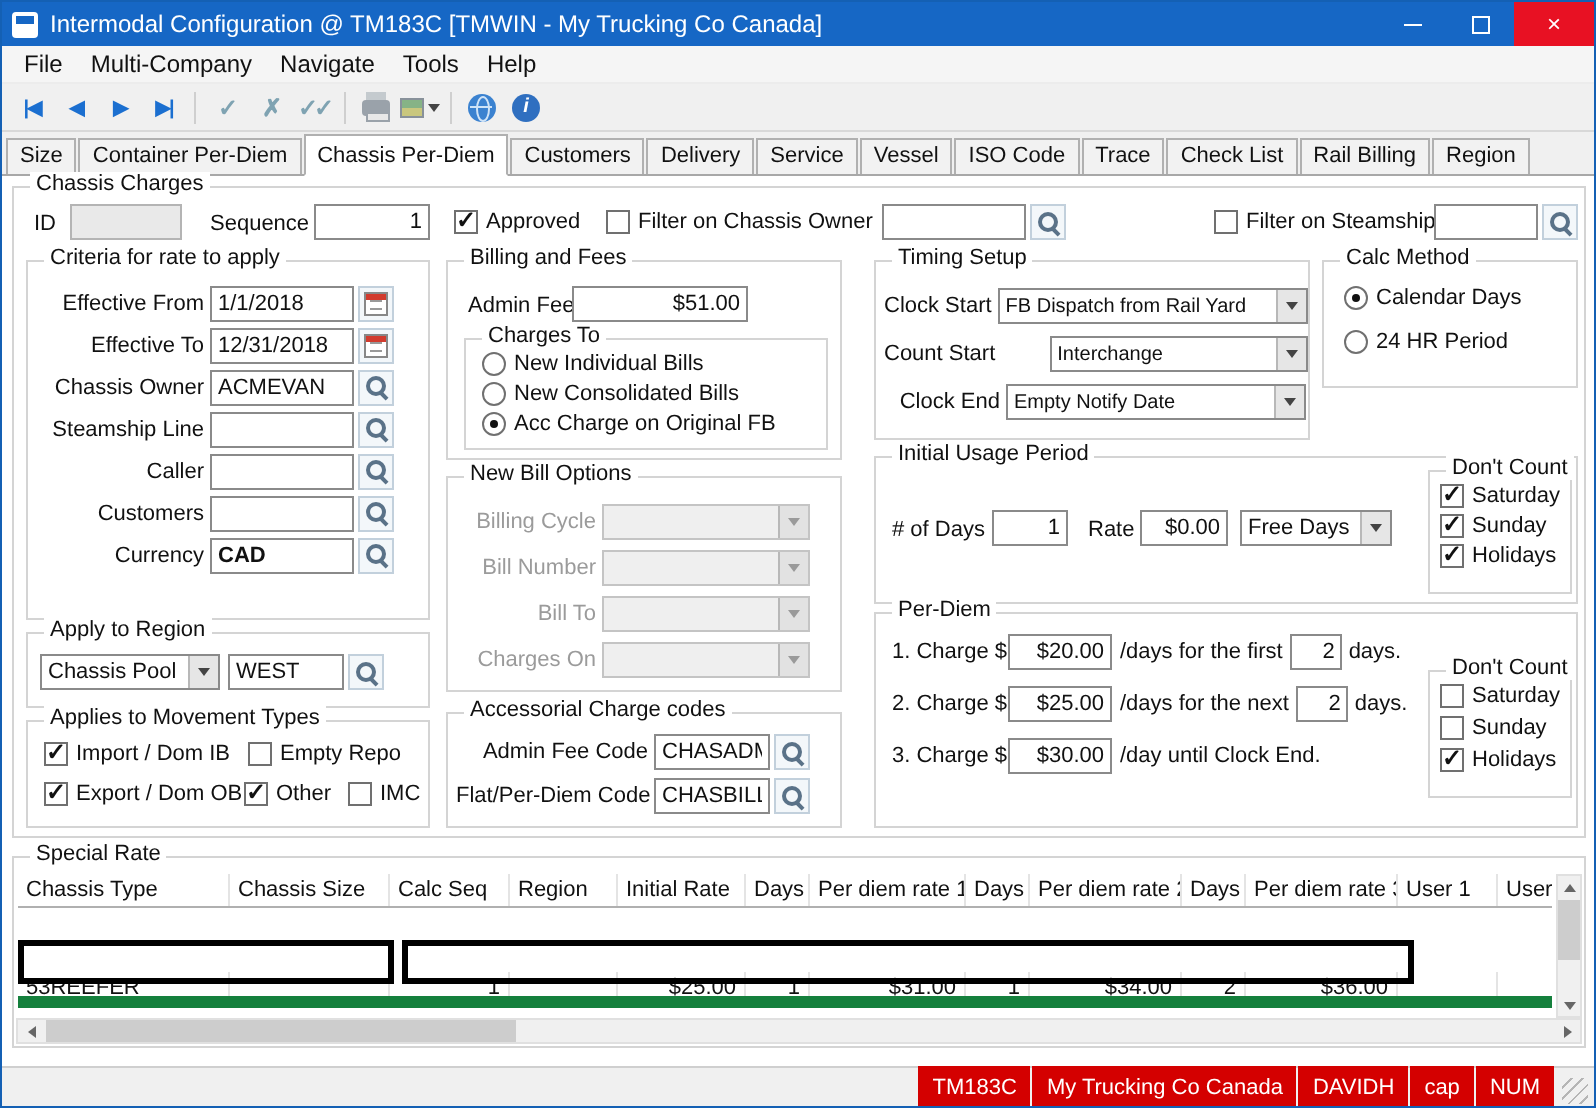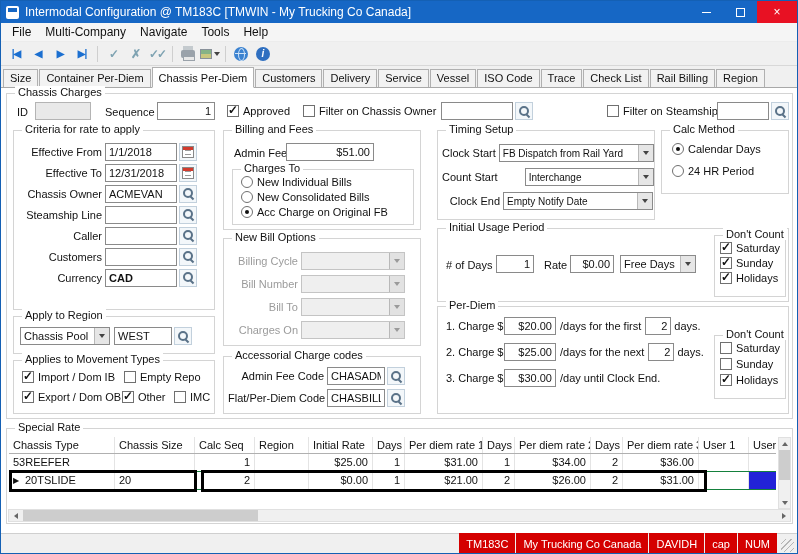--- a/index.html
+++ b/index.html
@@ -69,21 +69,21 @@
   .combo.dis .tri-d { border-top-color:#9a9a9a; }
   .cb { width:12px; height:12px; border:1px solid #707070; background:#fff; display:inline-block; position:relative; flex:none; cursor:pointer; }
   .cb.on::after { content:"✓"; position:absolute; left:0; top:-3px; font-size:12px; font-weight:bold; color:#111; }
   .rb { width:12px; height:12px; border:1px solid #707070; border-radius:50%; background:#fff; display:inline-block; position:relative; flex:none; cursor:pointer; }
   .rb.on::after { content:""; position:absolute; left:3px; top:3px; width:4px; height:4px; border-radius:50%; background:#111; }
   .cbrow, .rbrow { display:flex; align-items:center; gap:4px; position:absolute; white-space:nowrap; }
   
   .grid { position:absolute; left:2px; top:8px; right:16px; height:72px; overflow:hidden; background:#fff; }
   .ghead, .grow { display:flex; width:770px; }
   .ghead { height:17px; border-bottom:1px solid #b0b0b0; align-items:center; }
-  .grow { height:18px; border-bottom:1px solid #15803d; align-items:flex-end; }
+  .grow { height:18px; border-bottom:6px solid #15803d; align-items:flex-end;margin-top:32px; }
   .gc { height:100%; border-right:1px solid #e4e4e4; padding:2px 4px; overflow:hidden; white-space:nowrap; flex:none; }
   .gc.rt { text-align:right; }
   .gc.ind { position:relative; padding-left:16px; }
   .row-marker { position:absolute; left:4px; top:4px; font-size:8px; color:#111; }
   .c0{width:106px}.c1{width:80px}.c2{width:60px}.c3{width:54px}.c4{width:64px}.c5{width:32px}
   .c6{width:78px}.c7{width:32px}.c8{width:76px}.c9{width:32px}.c10{width:76px}.c11{width:50px}.c12{width:30px}
   .cursor-cell { background:#2222d8; }
   .hlbox { position:absolute; border:3px solid #000; background:transparent; z-index:5; }
   .vscroll { position:absolute; right:1px; top:8px; width:13px; height:72px; background:#f0f0f0; border:1px solid #e0e0e0; display:flex; flex-direction:column; align-items:center; }
   .vthumb { width:11px; height:30px; background:#cdcdcd; margin-top:1px; }

